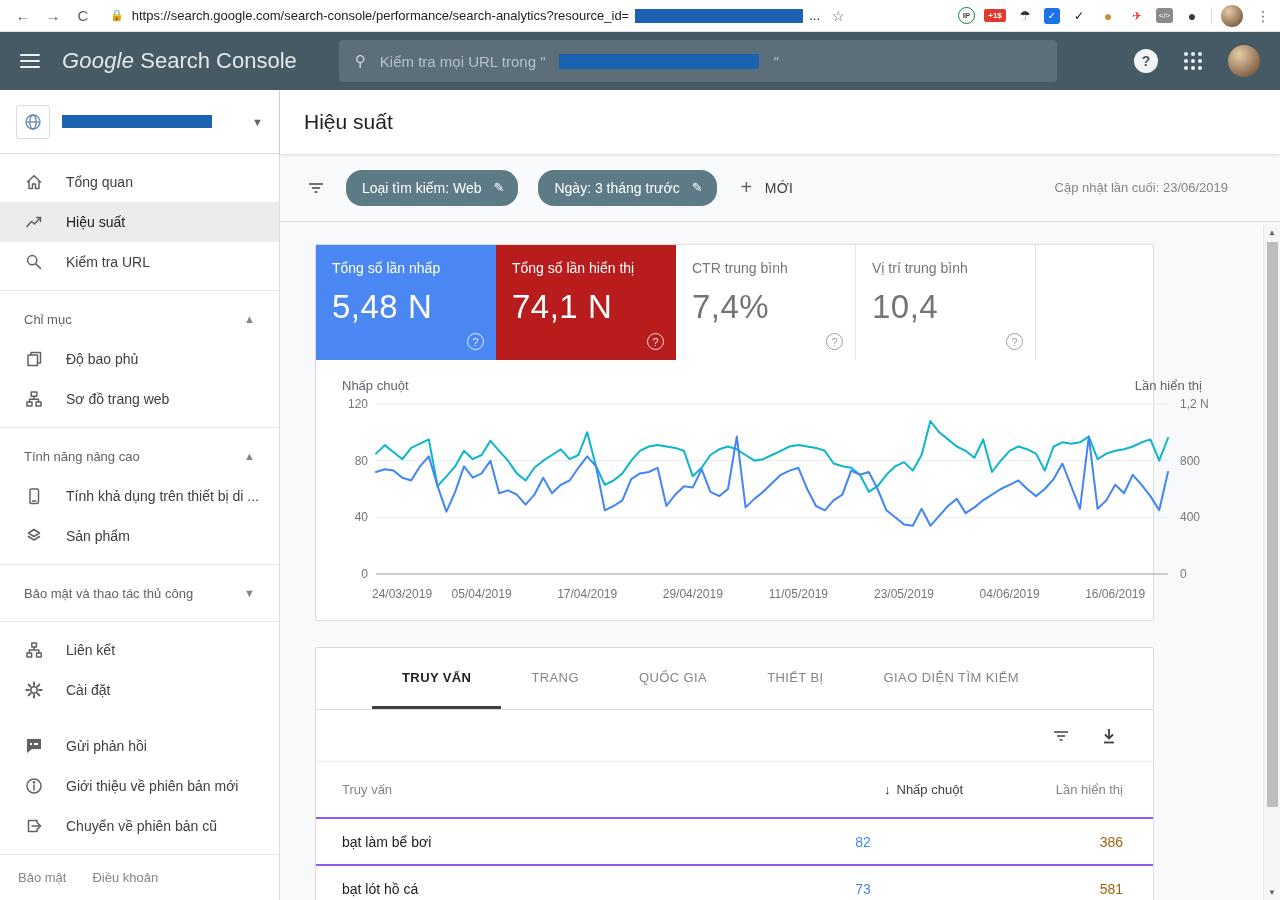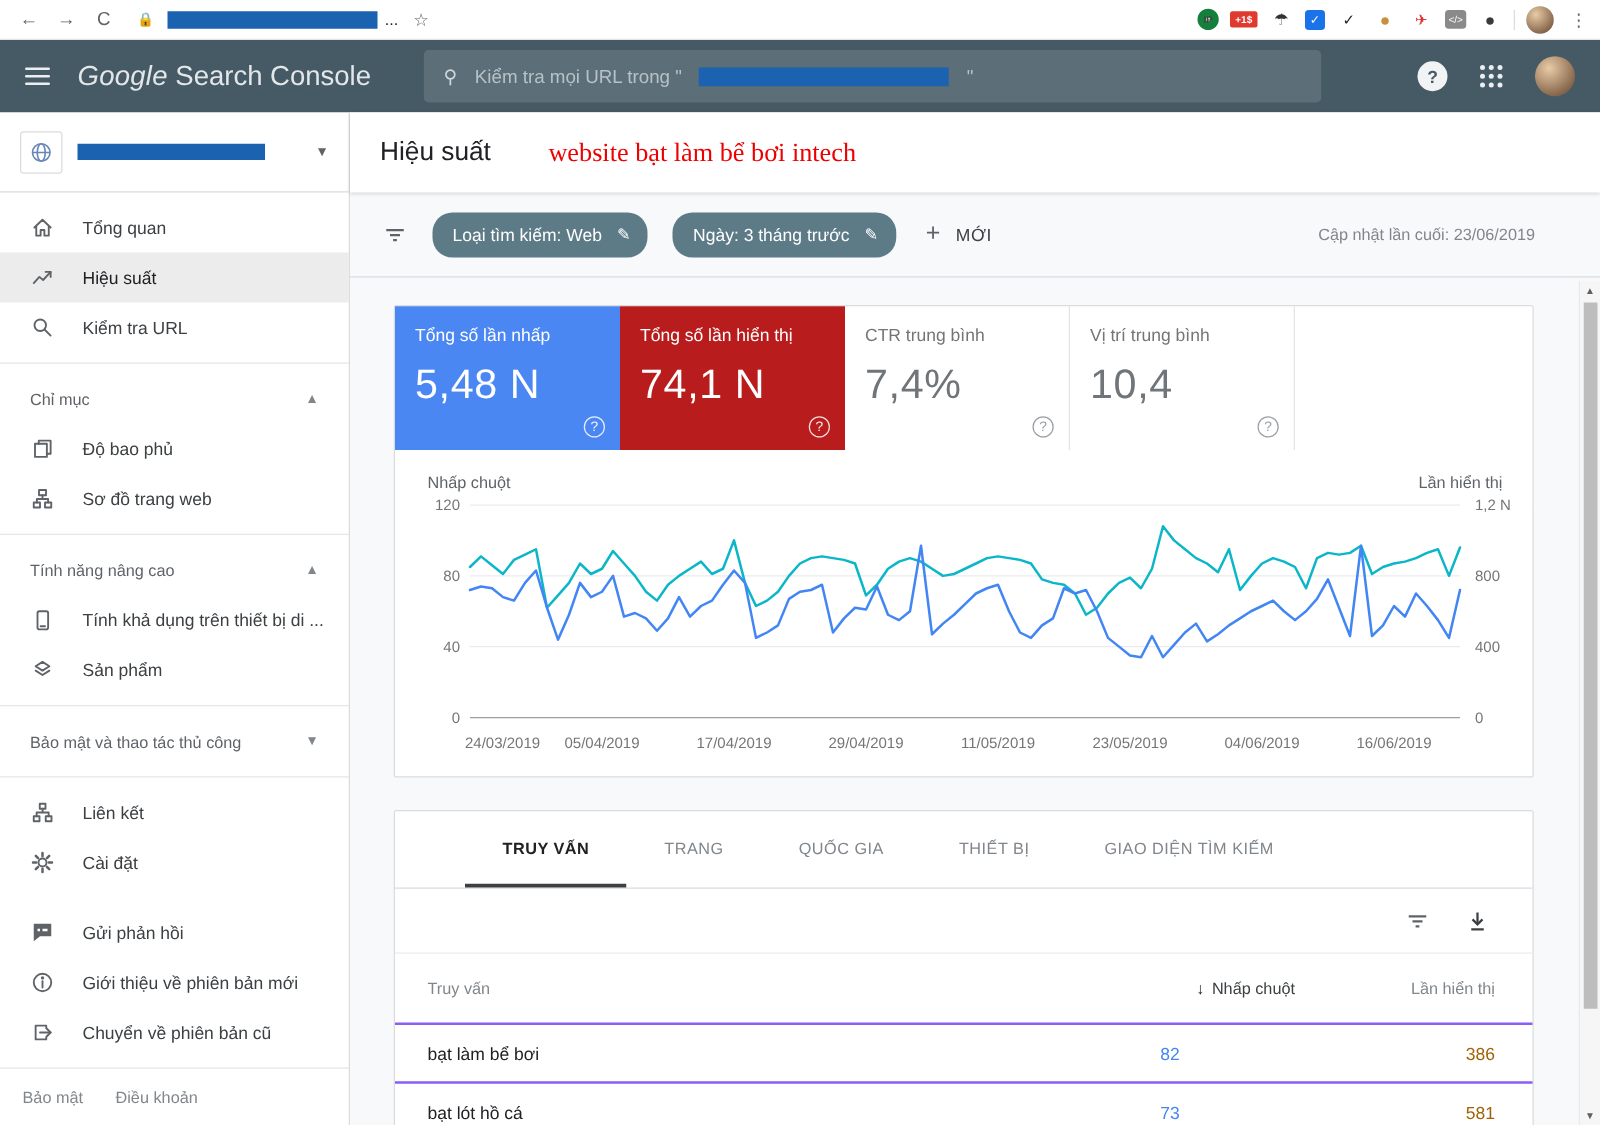--- a/index.html
+++ b/index.html
@@ -12,21 +12,21 @@
   .nav-glyph { font-size:15px; color:#5f6368; width:26px; text-align:center; cursor:pointer; }
   .padlock { font-size:11px; color:#3c4043; margin:0 4px 0 10px; }
   .url { font-size:13px; color:#202124; white-space:nowrap; }
   .redact { background:#1b63b0; display:inline-block; vertical-align:middle; }
   .url-redact { width:168px; height:14px; margin:0 2px; }
   .ellipsis { font-size:13px; color:#202124; }
   .star { font-size:14px; color:#5f6368; margin-left:8px; cursor:pointer; }
   .ext-cluster { margin-left:auto; display:flex; align-items:center; gap:9px; }
   .ext { width:20px; height:18px; display:flex; align-items:center; justify-content:center;
     font-size:11px; color:#444; cursor:pointer; }
-  .ext-ip { border:7px solid #15803d; border-radius:50%; font-size:8px; font-weight:bold; width:17px; height:17px; }
+  .ext-ip { border:1px solid #15803d; border-radius:50%; font-size:8px; font-weight:bold; width:17px; height:17px; }
   .ext-cash { background:#e03a2f; color:#fff; font-size:8px; font-weight:bold; border-radius:2px; height:13px; width:22px; }
   .ext-umbrella { font-size:13px; color:#333; }
   .ext-check-blue { background:#1a73e8; color:#fff; border-radius:3px; font-size:10px; width:16px; height:16px; }
   .ext-check { font-size:12px; color:#222; }
   .ext-cookie { color:#c98f3e; font-size:14px; }
   .ext-rocket { color:#d33; font-size:12px; }
   .ext-code { background:#8a8a8a; color:#fff; border-radius:3px; font-size:8px; width:17px; height:15px; }
   .ext-profile { color:#3a3a3a; font-size:14px; }
   .sep { width:1px; height:16px; background:#dadce0; }
   .avatar-sm { width:22px; height:22px; border-radius:50%;
@@ -86,21 +86,21 @@
     border-bottom:1px solid #dadce0; position:relative; }
   .funnel { width:20px; height:20px; cursor:pointer; }
   .chip { height:36px; border-radius:16px; background:#5d7a87; color:#fff; font-size:14px;
     display:flex; align-items:center; padding:0 14px 0 16px; margin-left:20px; gap:12px; cursor:pointer; }
   .pencil { font-size:13px; color:#fff; }
   .newbtn { display:flex; align-items:center; gap:12px; margin-left:24px; color:#3c4043;
     font-size:14px; letter-spacing:.4px; cursor:pointer; }
   .plus { font-size:20px; color:#5f6368; }
   .last-updated { position:absolute; right:52px; font-size:13px; color:#80868b; }
   .content { position:absolute; top:132px; left:0; right:0; bottom:0; overflow:hidden; padding-left:35px; }
-  .panel { width:912px; background:#fff; border:1px solid #dadce0; border-radius:2px; }
+  .panel { width:839px; background:#fff; border:1px solid #dadce0; border-radius:2px; }
   .panel.cardschart { margin-top:22px; padding-bottom:8px; }
 
   .cards { display:flex; }
   .card { width:180px; height:115px; padding:15px 16px; position:relative; cursor:pointer; }
   .card.blue { background:#4b87f2; color:#fff; }
   .card.teal { background:#b91c1c; color:#fff; }
   .card.plain { border-right:1px solid #e4e4e4; }
   .card .label { font-size:14px; }
   .card.plain .label { color:#757575; }
   .card .value { font-size:33px; margin-top:12px; letter-spacing:.5px; }
@@ -142,20 +142,21 @@
 </head>
 <body>
 
 <div class="app">
 
   <div class="browserbar">
     <span class="nav-glyph">←</span>
     <span class="nav-glyph">→</span>
     <span class="nav-glyph">C</span>
     <span class="padlock">🔒</span>
+    <span class="url">https://search.google.com/search-console/performance/search-analytics?resource_id=</span>
     <span class="redact url-redact"></span>
     <span class="ellipsis">...</span>
     <span class="star">☆</span>
     <div class="ext-cluster">
       <span id="ext-icons" style="display:flex;align-items:center;gap:9px">
           <span class="ext ext-ip">IP</span>
           <span class="ext ext-cash">+1$</span>
           <span class="ext ext-umbrella">☂</span>
           <span class="ext ext-check-blue">✓</span>
           <span class="ext ext-check">✓</span>
@@ -347,21 +348,20 @@
       </div>
     <div class="side-footer">
       <span>Bảo mật</span>
       <span>Điều khoản</span>
     </div>
   </div>
 
   <div class="main">
     <div class="titlebar">
       <span class="page-title">Hiệu suất</span>
-      <span class="annotation">website bạt làm bể bơi intech</span>
     </div>
 
     <div class="filterbar">
       <svg class="funnel" viewBox="0 0 20 20" stroke="#5f6368" stroke-width="1.8">
           <line x1="3" y1="6" x2="17" y2="6"></line>
           <line x1="6" y1="10" x2="14" y2="10"></line>
           <line x1="8.5" y1="14" x2="11.5" y2="14"></line>
         </svg>
       <div class="chip">
         <span>Loại tìm kiếm: Web</span>

